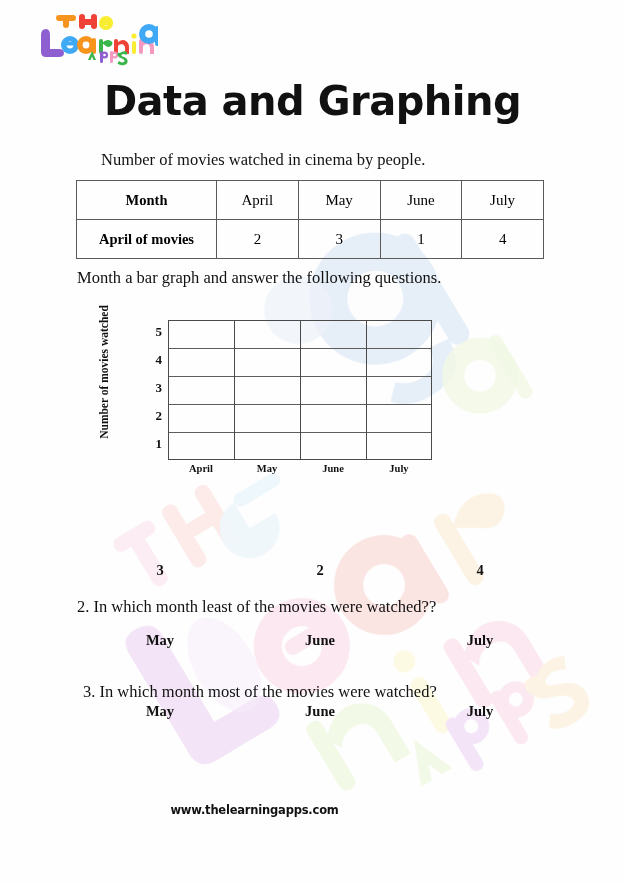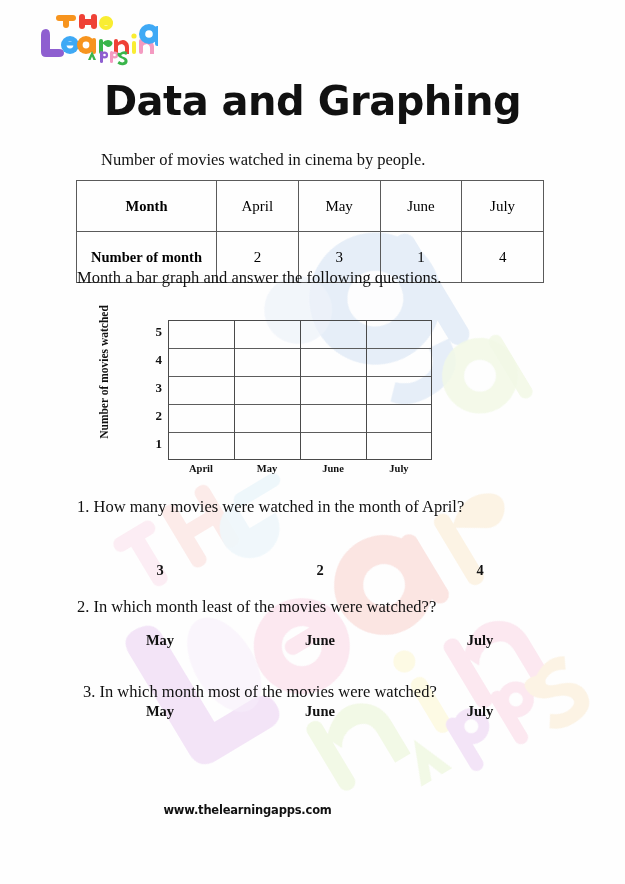--- a/index.html
+++ b/index.html
@@ -79,21 +79,21 @@
     background: transparent;
     table-layout: fixed;
   }
   #data-table td {
     border: 1px solid #5a5a5a;
     height: 30px;
     text-align: center;
     vertical-align: middle;
     font-family: "Liberation Serif", serif;
     font-size: 15px;
-    padding: 10px 2px;
+    padding: 4px 2px;
   }
   #data-table td.rowhead {
     font-weight: bold;
     width: 135px;
     font-size: 14.5px;
   }
   #data-table td.datacell { width: 76.75px; }
 
   
   #graph-area {
@@ -219,20 +219,21 @@
     left: 0;
     top: 803px;
     width: 495px;
     text-align: center;
     font-family: "DejaVu Sans", sans-serif;
     font-weight: bold;
     font-size: 11.5px;
     letter-spacing: -0.2px;
     color: #111111;
     z-index: 3;
+    padding-left: 7px;
   }
 </style>
 </head>
 <body>
 
 <div id="page">
 
   <div id="watermark">
     <svg width="625" height="884" viewBox="0 0 625 884" xmlns="http://www.w3.org/2000/svg">
       <g transform="translate(312,500) rotate(-31) translate(-312,-500)" opacity="0.30">
@@ -356,21 +357,21 @@
   <table id="data-table">
     <tbody>
       <tr>
         <td class="rowhead">Month</td>
         <td class="datacell">April</td>
         <td class="datacell">May</td>
         <td class="datacell">June</td>
         <td class="datacell">July</td>
       </tr>
       <tr>
-        <td class="rowhead">Number of month</td>
+        <td class="rowhead">April of movies</td>
         <td class="datacell">2</td>
         <td class="datacell">3</td>
         <td class="datacell">1</td>
         <td class="datacell">4</td>
       </tr>
     </tbody>
   </table>
 
   <div id="instruction-line" class="body-text">Month a bar graph and answer the following questions.</div>
 
@@ -397,21 +398,20 @@
     </div>
 
     <div id="x-labels">
       <div class="x-label" style="left:0px;">April</div>
       <div class="x-label" style="left:66px;">May</div>
       <div class="x-label" style="left:132px;">June</div>
       <div class="x-label" style="left:198px;">July</div>
     </div>
   </div>
 
-  <div id="q1-text" class="question">1. How many movies were watched in the month of April?</div>
   <div id="q1-options" class="options">
     <div class="option op0">3</div>
     <div class="option op1">2</div>
     <div class="option op2">4</div>
   </div>
 
   <div id="q2-text" class="question">2. In which month least of the movies were watched??</div>
   <div id="q2-options" class="options">
     <div class="option op0">May</div>
     <div class="option op1">June</div>

